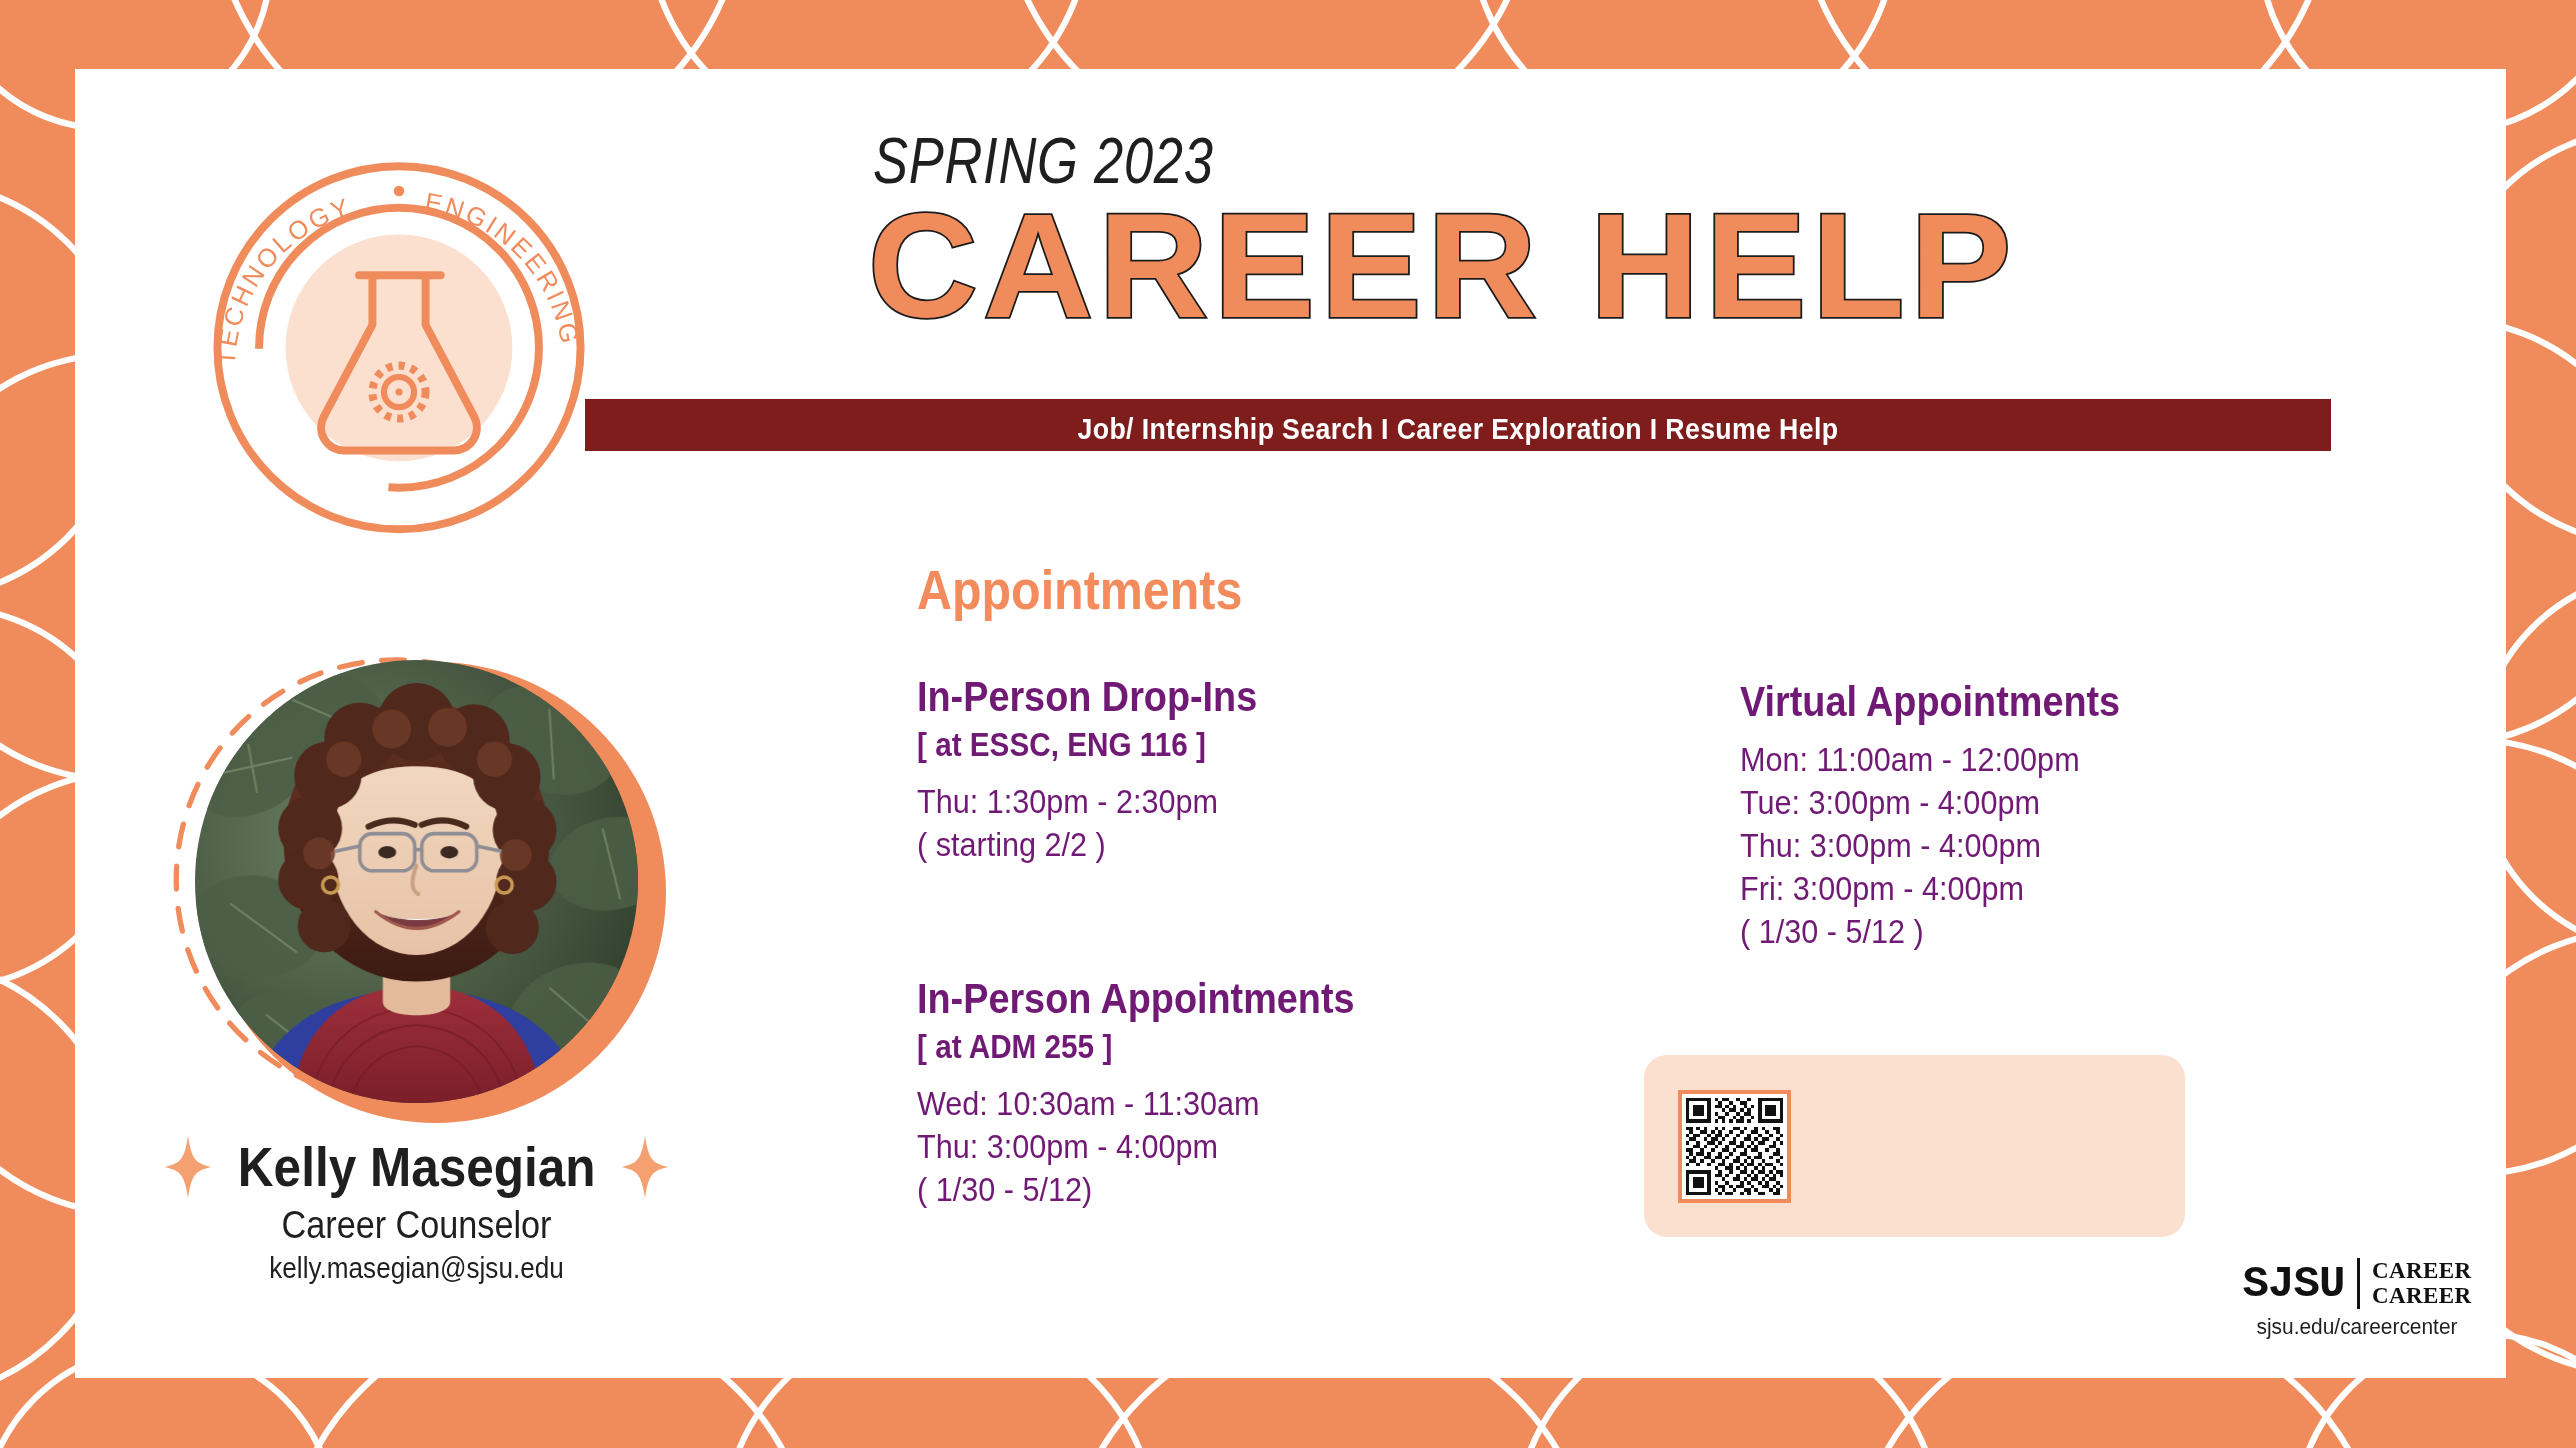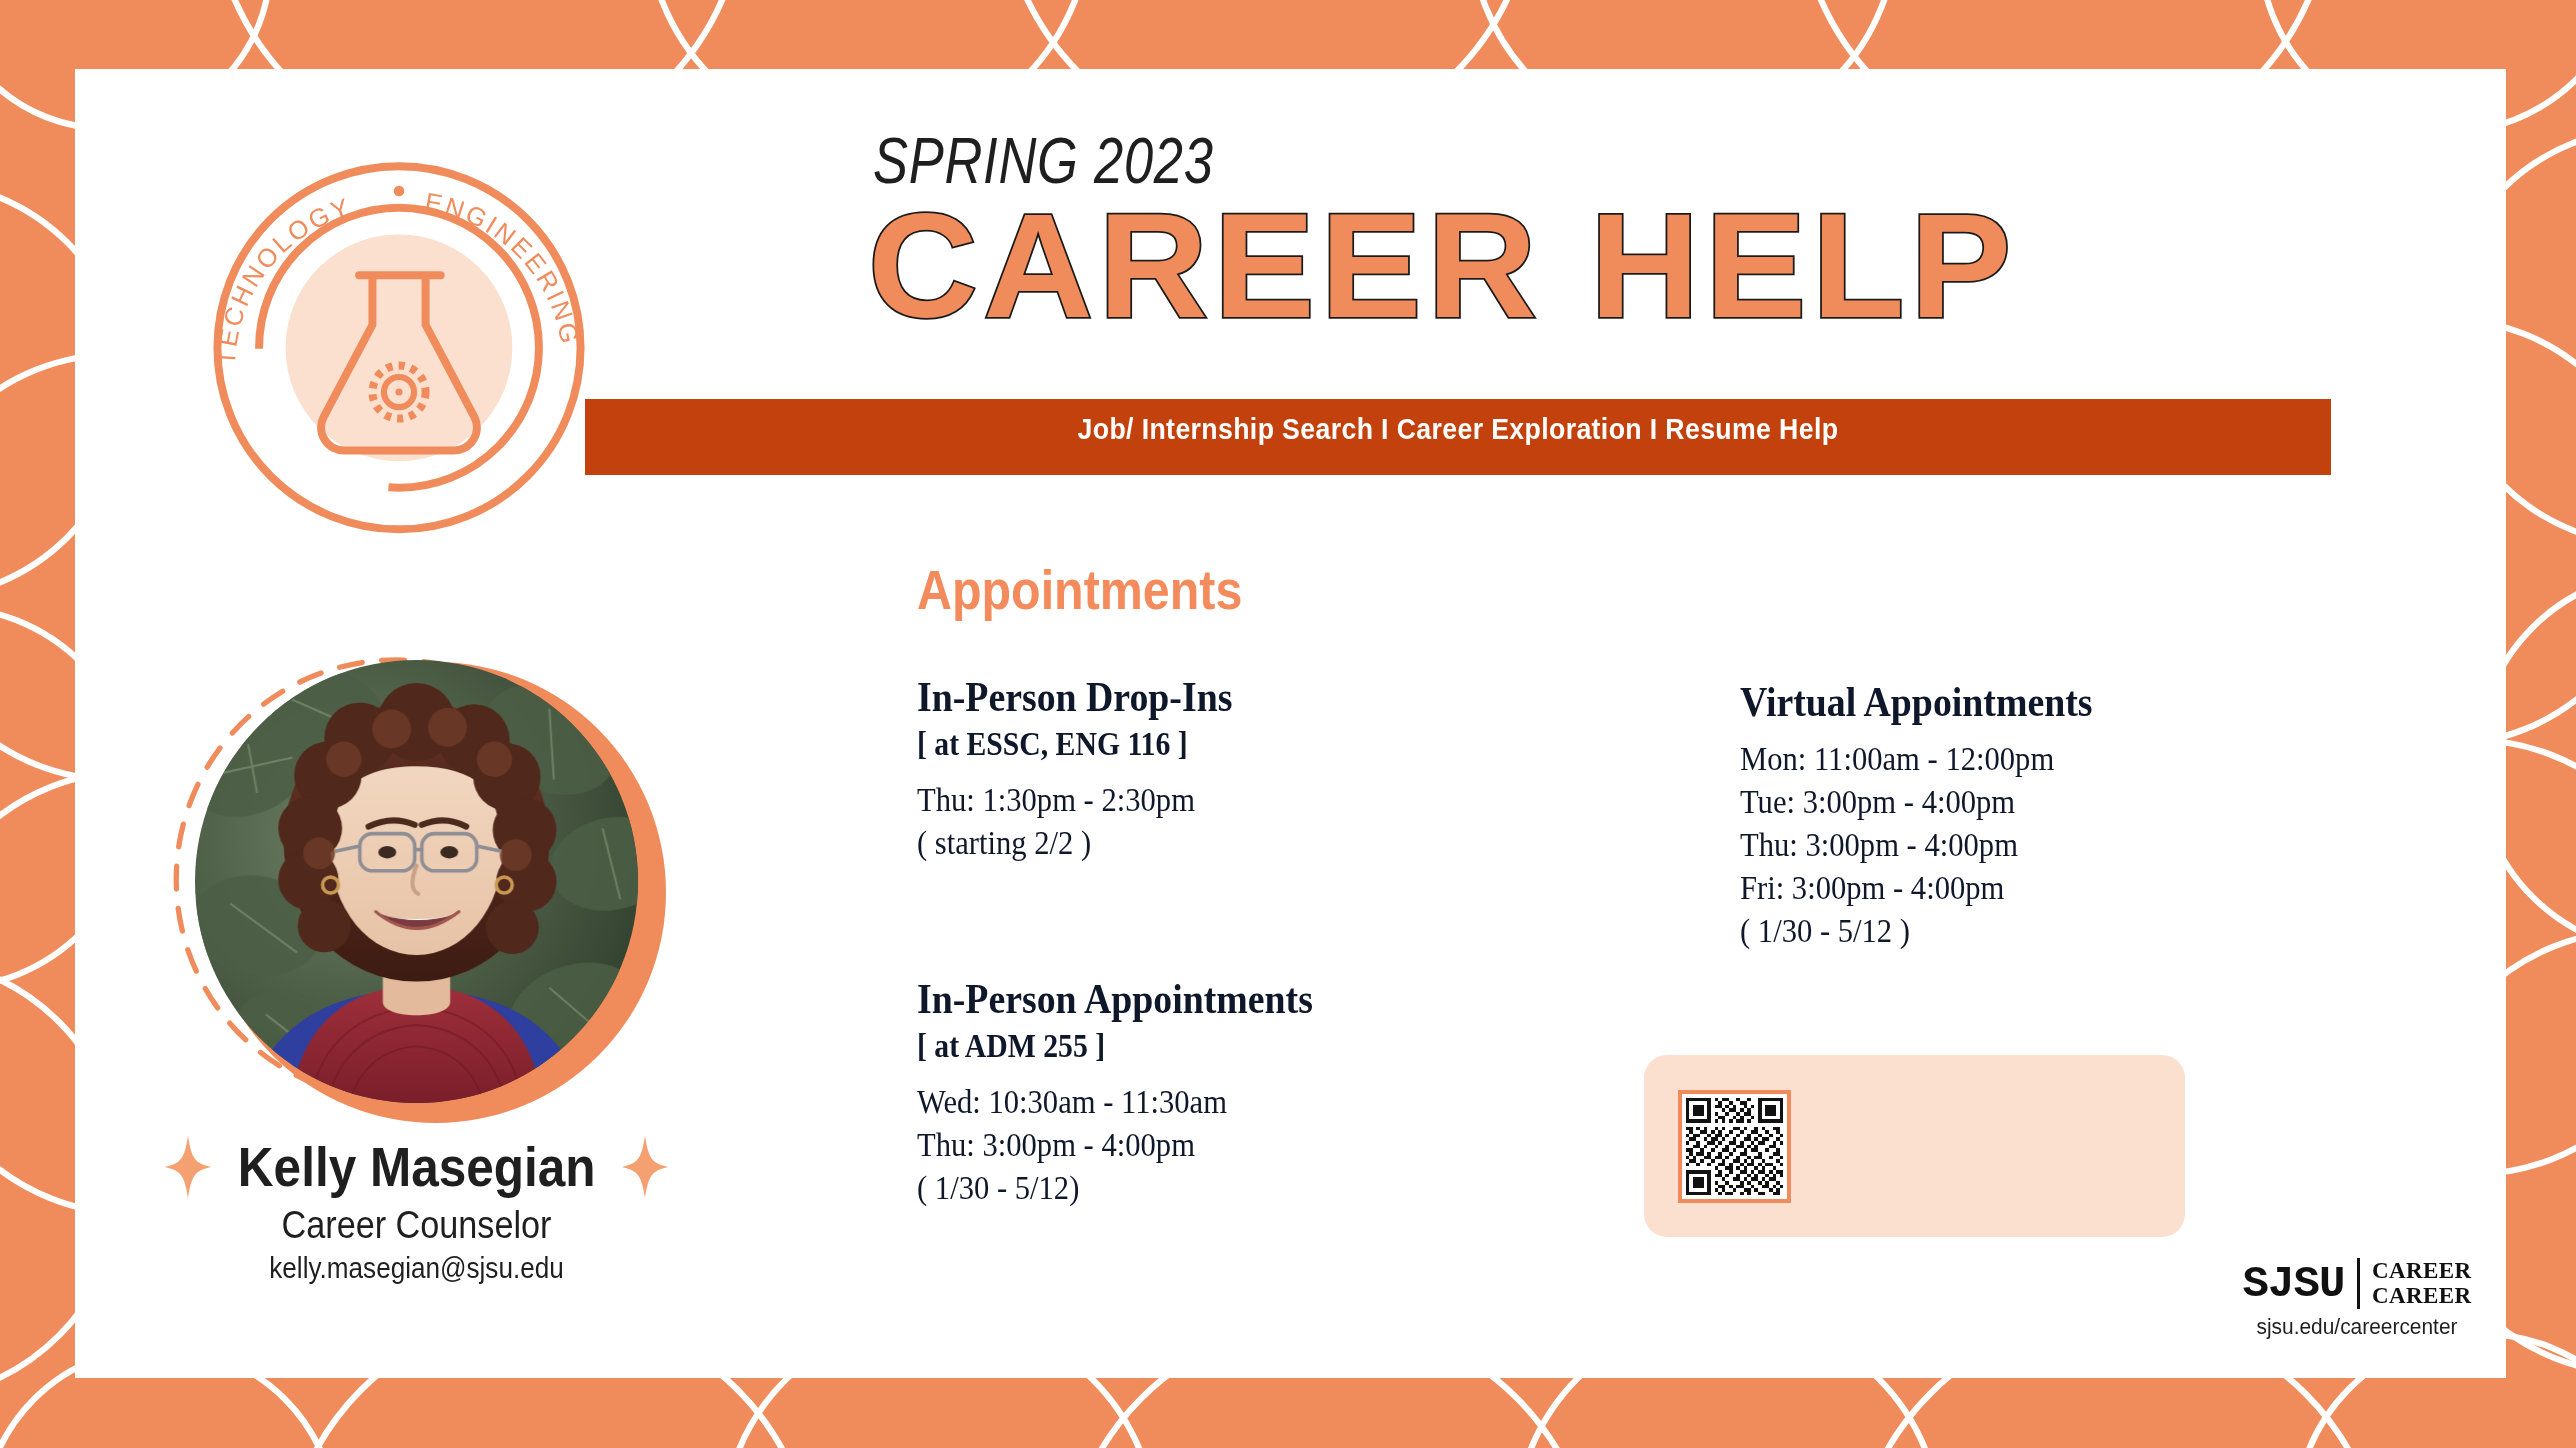--- a/index.html
+++ b/index.html
@@ -33,38 +33,38 @@
     position:absolute;left:868px;top:191px;
     font-family:"Liberation Sans", sans-serif;
     font-weight:700;font-size:149px;letter-spacing:5.3px;
     color:#F08C5C;
     -webkit-text-stroke:3.5px #1a1a1a;
     paint-order:stroke fill;
     transform:scaleX(1.02);transform-origin:left center;
     white-space:nowrap;line-height:1;
   }
   .banner{
-    position:absolute;left:585px;top:399px;width:1746px;height:76px;
-    background:#c2410c;
+    position:absolute;left:585px;top:399px;width:1746px;height:52px;
+    background:#7f1d1d;
   }
   .banner-txt{
     position:absolute;left:0;top:0;width:1746px;height:60px;
     display:flex;align-items:center;justify-content:center;
     color:#ffffff;font-size:29px;font-weight:700;letter-spacing:0.4px;
     transform:scaleX(.92);transform-origin:center;
     white-space:nowrap;
   }
 
   
   .appts-title{
     position:absolute;left:917px;top:558px;
     color:#F38B5C;font-size:55px;font-weight:700;letter-spacing:0px;
     transform:scaleX(.88);transform-origin:left center;white-space:nowrap;
   }
-  .col{position:absolute;color:#0f172a;font-family:Liberation Serif, serif;}
+  .col{position:absolute;color:#701a75;}
   .col h3{
     margin:0;font-size:42px;font-weight:700;letter-spacing:0px;
     transform:scaleX(.9);transform-origin:left center;white-space:nowrap;
   }
   .col .loc{
     margin:5.3px 0 0 0;font-size:33px;font-weight:700;
     transform:scaleX(.9);transform-origin:left center;white-space:nowrap;
   }
   .col .ln{
     margin:0;font-size:34px;font-weight:400;line-height:1.26;

